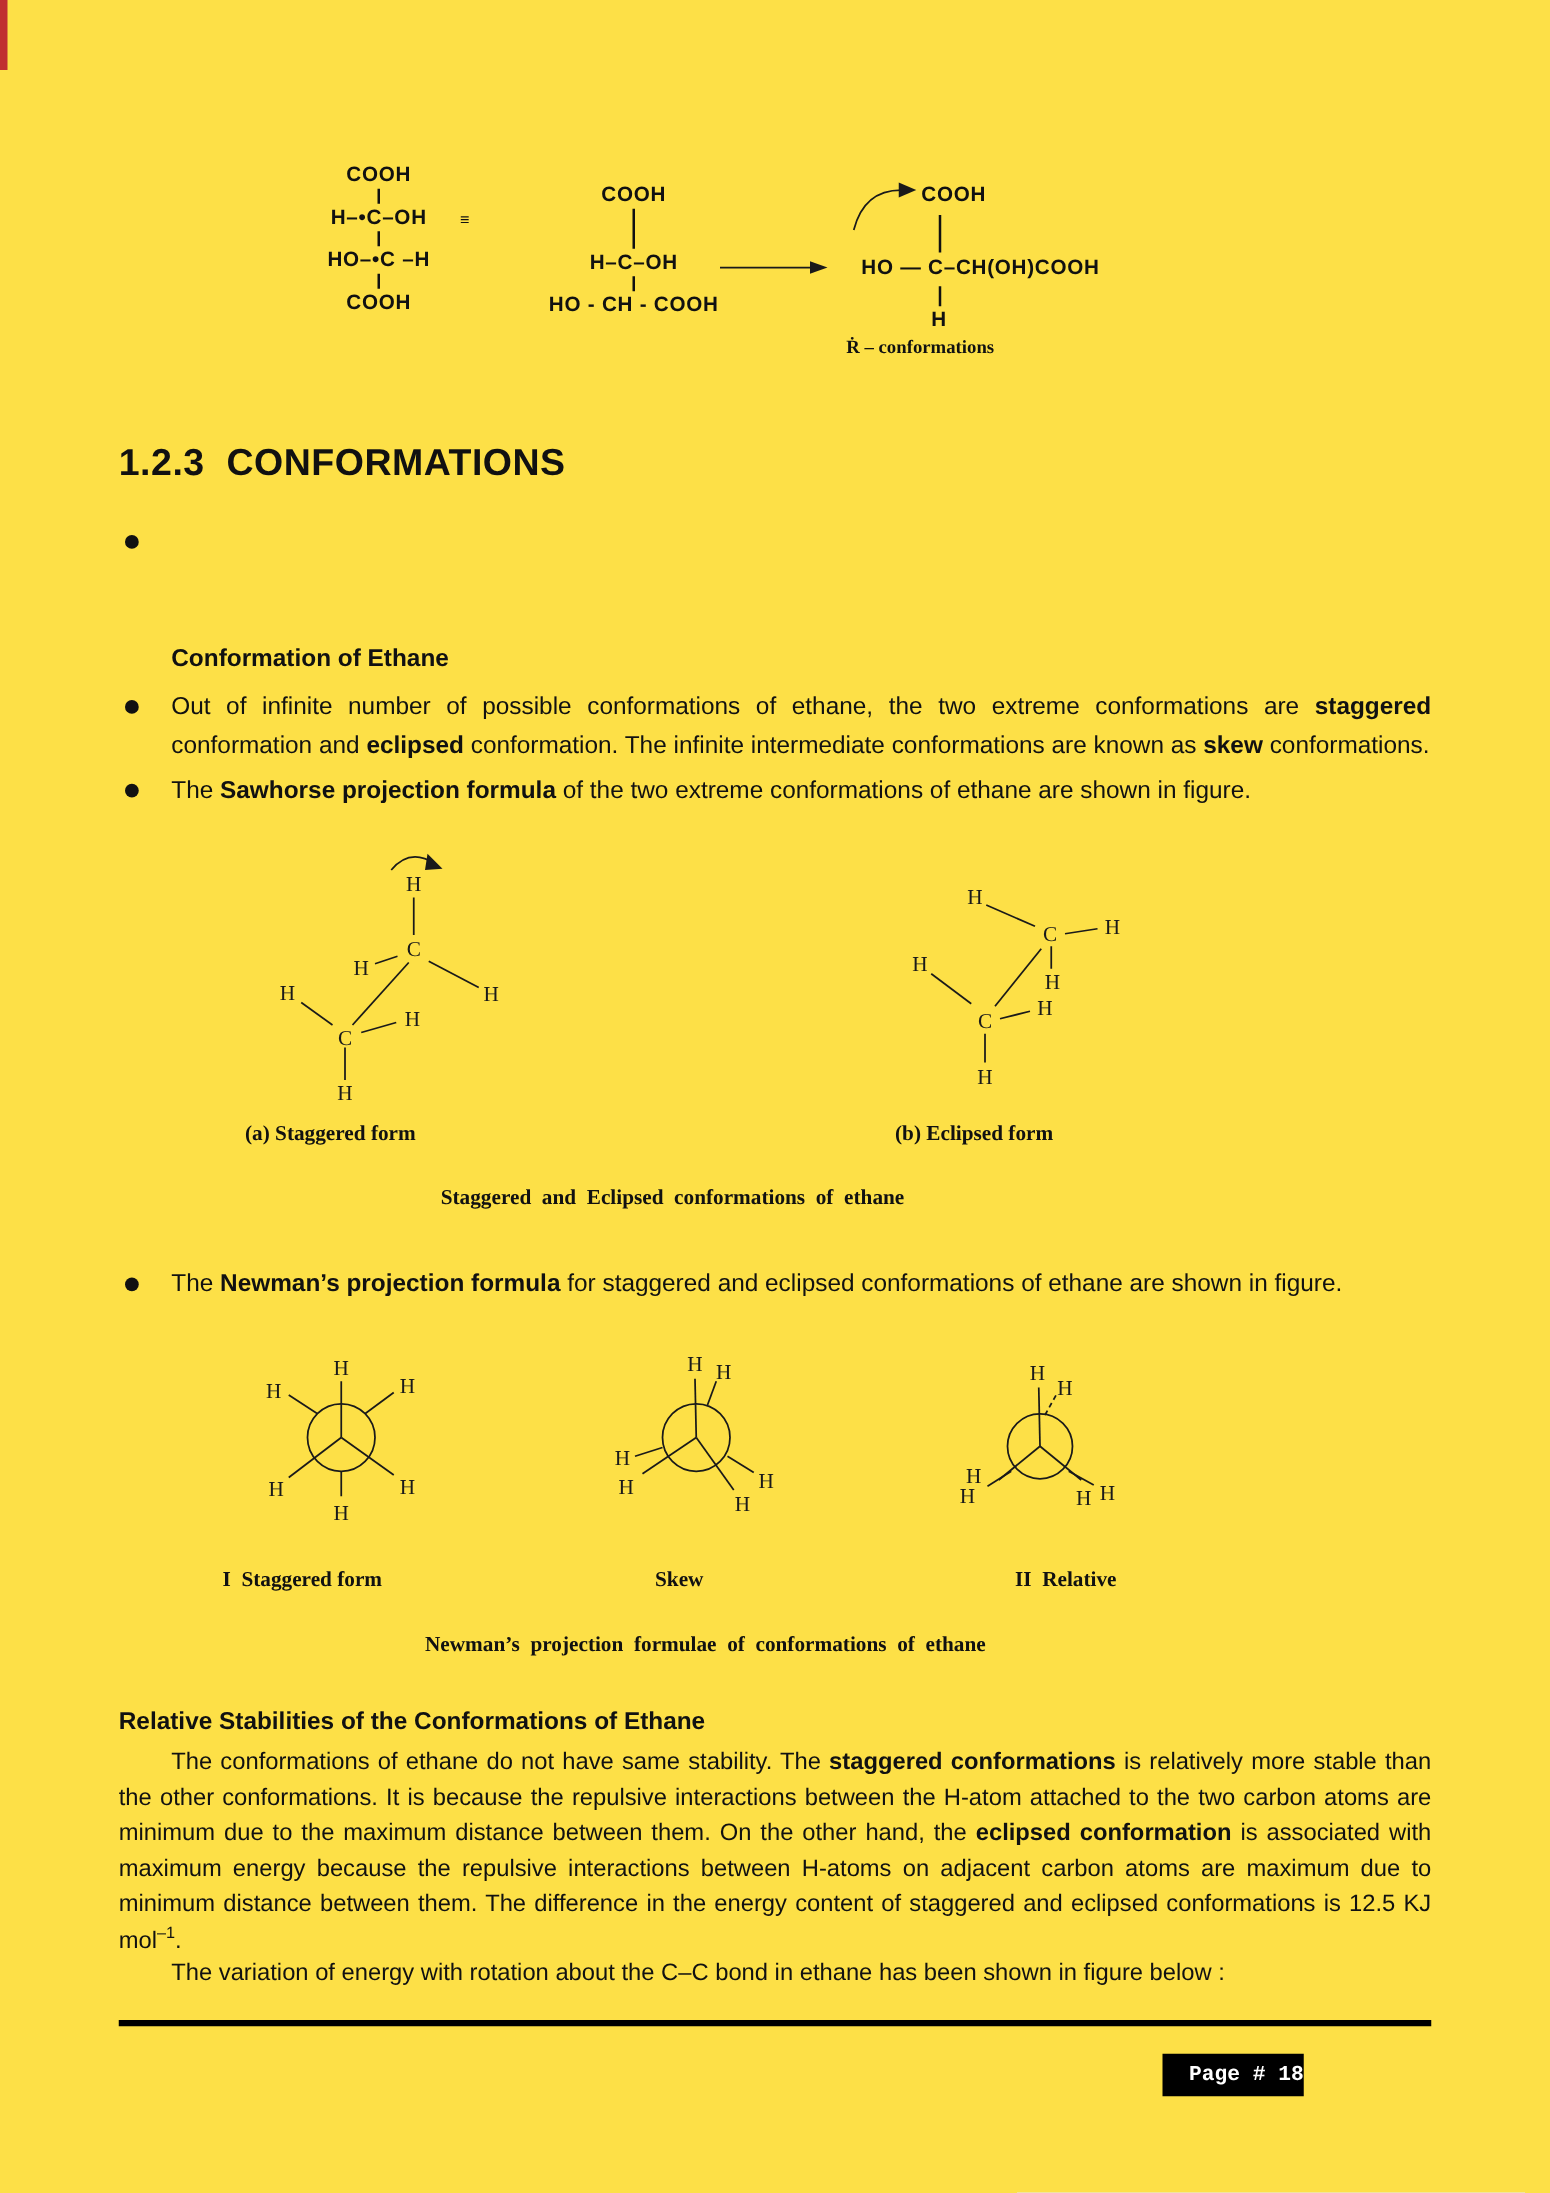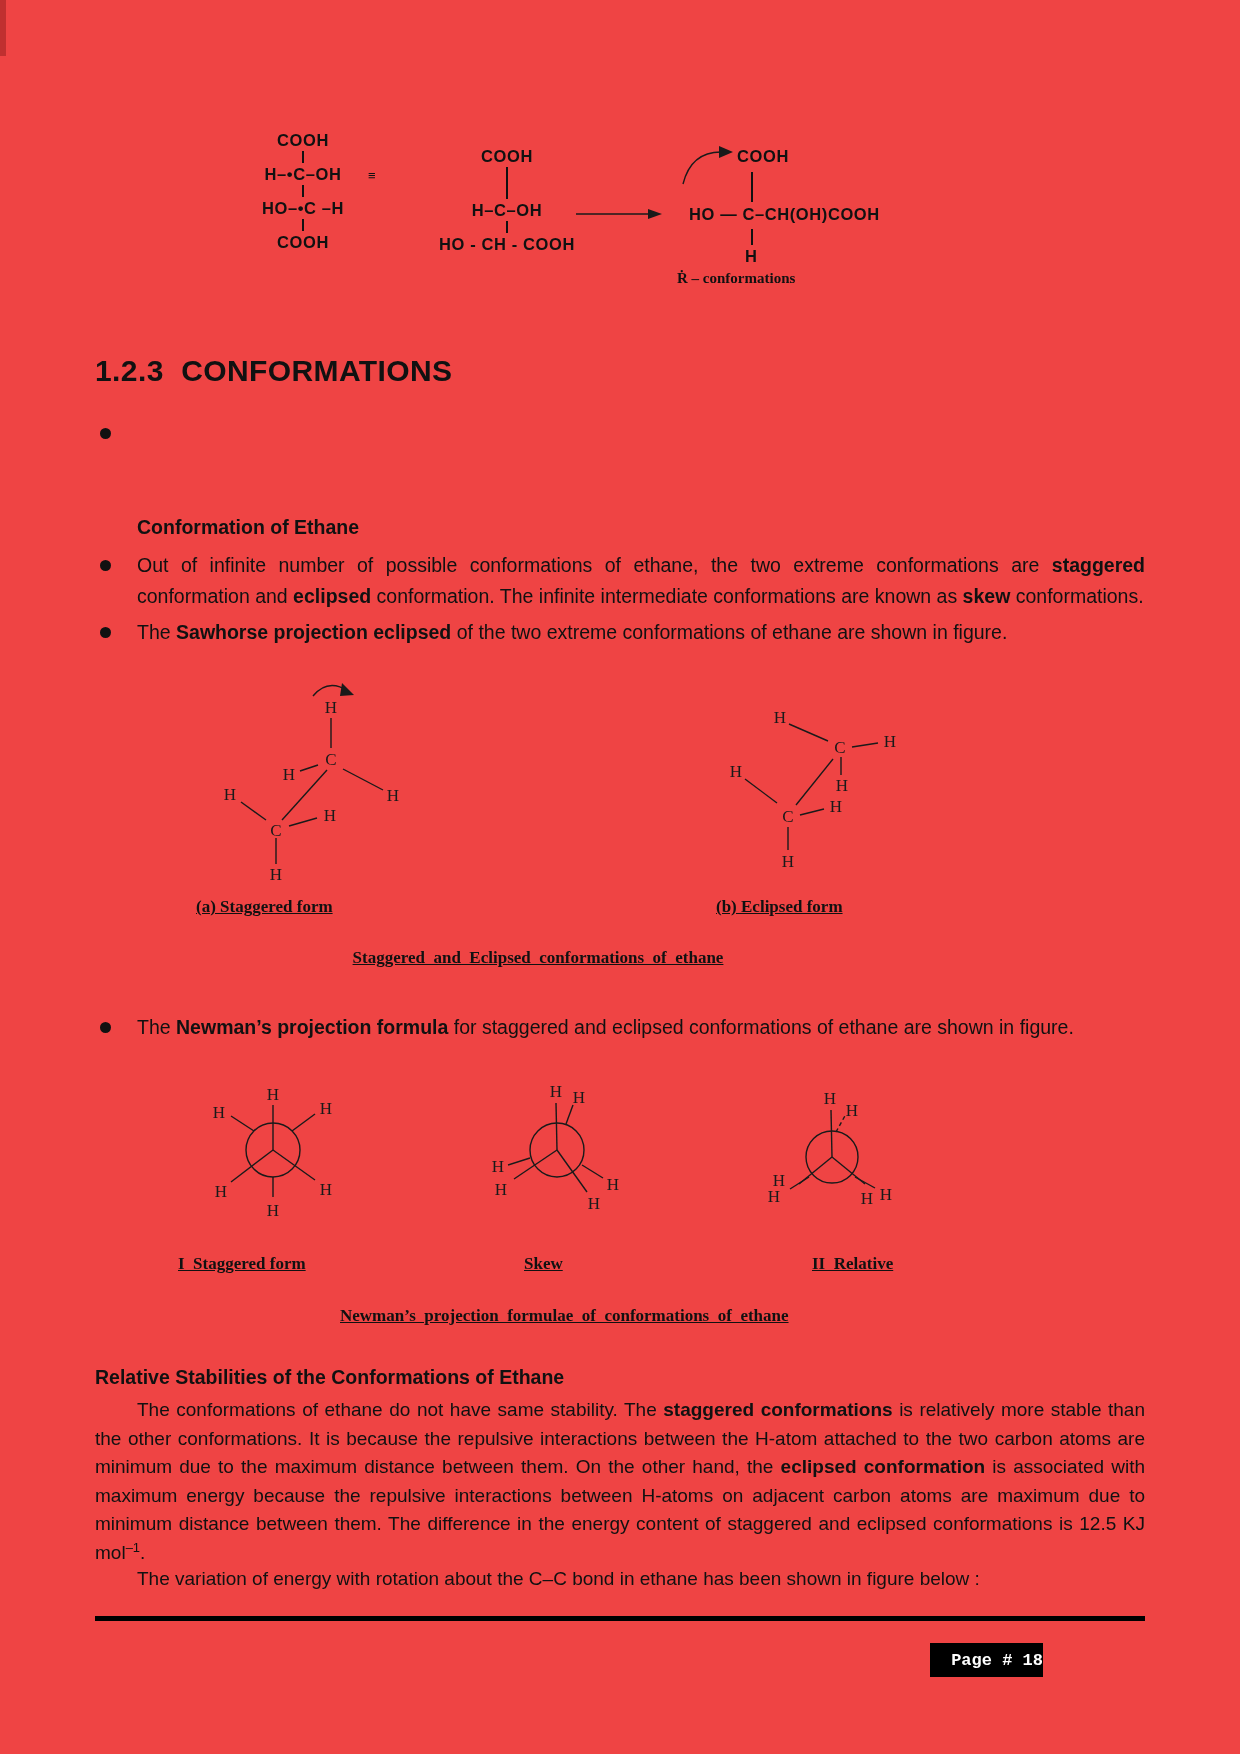--- a/index.html
+++ b/index.html
@@ -1,32 +1,32 @@
 <!DOCTYPE html>
 <html><head>
 <meta charset="utf-8">
 <style>
   html,body{margin:0;padding:0;background:#e8e8e8;}
-  #page{position:relative;width:1240px;height:1754px;background:#ef4444;overflow:hidden;
+  #page{position:relative;width:1240px;height:1754px;background:#fde047;overflow:hidden;
         font-family:"Liberation Sans",sans-serif;color:#111;}
   .abs{position:absolute;}
   
   .chem{font-weight:bold;font-size:16.5px;letter-spacing:.6px;text-align:center;line-height:20px;}
   .chem .bar{width:0;border-left:2px solid #111;margin:1px auto;}
   .chemline{white-space:pre;}
   
   .h1{font-size:30px;font-weight:bold;letter-spacing:.4px;}
   .bodytxt{font-size:19.5px;line-height:34px;text-align:justify;}
   .tight{line-height:31px;}
   .para{font-size:19px;line-height:28.5px;text-align:justify;}
   .subhead{font-size:19.5px;font-weight:bold;}
   .dot{width:11px;height:11px;border-radius:50%;background:#111;}
   b{font-weight:bold;}
   
-  .serifcap{font-family:"Liberation Serif",serif;font-weight:bold;font-size:17px;white-space:pre;text-decoration:underline;}
+  .serifcap{font-family:"Liberation Serif",serif;font-weight:bold;font-size:17px;white-space:pre;}
   svg text{font-family:"Liberation Serif",serif;font-size:17px;fill:#1a1a1a;}
   svg line, svg path, svg circle{stroke:#1a1a1a;stroke-width:1.4;fill:none;}
   svg polygon{fill:#1a1a1a;stroke:none;}
   .smallcfg{font-family:"Liberation Serif",serif;font-weight:bold;font-size:15px;}
   .equiv{font-size:13px;font-weight:bold;}
   
   .rule{background:#000;}
   .badge{background:#000;color:#fff;display:flex;align-items:center;justify-content:center;
          font-family:"Liberation Mono",monospace;font-weight:bold;font-size:17px;}
   .artifact{background:#c03030;}
@@ -89,21 +89,21 @@
 
   <div class="abs subhead" style="left:137px;top:516px;">Conformation of Ethane</div>
 
   <div class="abs dot" style="left:100px;top:560px;"></div>
   <div class="abs bodytxt tight" style="left:137px;top:550px;width:1008px;">
     <span>Out of infinite number of possible conformations of ethane, the two extreme conformations are </span><b>staggered</b><span> conformation and </span><b>eclipsed</b><span> conformation. The infinite intermediate conformations are known as </span><b>skew</b><span> conformations.</span>
   </div>
 
   <div class="abs dot" style="left:100px;top:627px;"></div>
   <div class="abs bodytxt tight" style="left:137px;top:617px;width:1008px;">
-    <span>The </span><b>Sawhorse projection eclipsed</b><span> of the two extreme conformations of ethane are shown in figure.</span>
+    <span>The </span><b>Sawhorse projection formula</b><span> of the two extreme conformations of ethane are shown in figure.</span>
   </div>
 
   <svg class="abs" style="left:200px;top:668px;" width="210" height="222">
     <g>
       <path d="M 113 28 Q 128 10 148 23"></path>
       <polygon points="142,15 154,27 140,28"></polygon>
     </g>
     <g>
       <line x1="131" y1="50" x2="131" y2="80"></line>
       <line x1="118" y1="97" x2="100" y2="103"></line>

